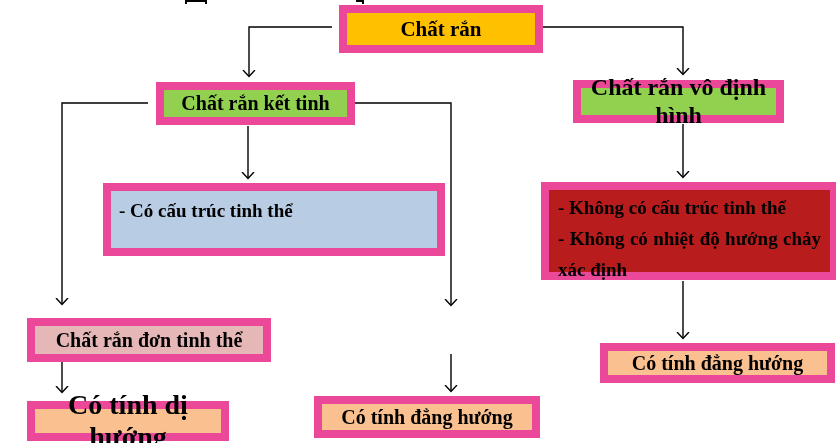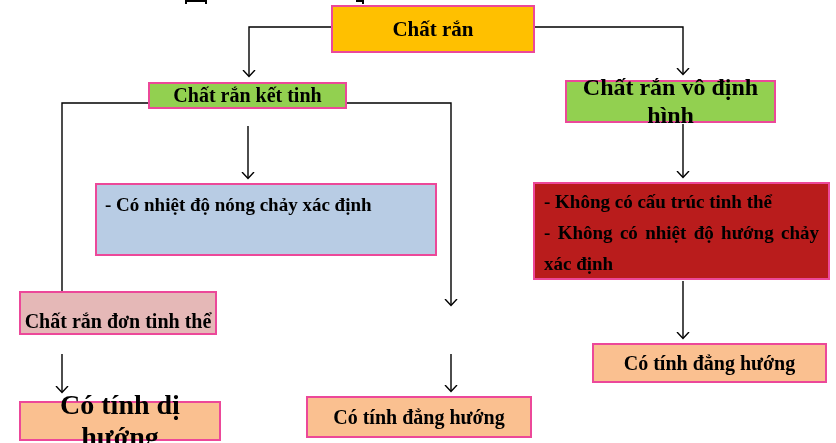--- a/index.html
+++ b/index.html
@@ -3,34 +3,34 @@
 <meta charset="utf-8">
 <style>
   html,body{margin:0;padding:0;background:#fff;}
   .stage{
     position:relative;width:836px;height:443px;background:#ffffff;overflow:hidden;
     font-family:"Liberation Serif","DejaVu Serif",serif;color:#000;
   }
   .edges{position:absolute;left:0;top:0;pointer-events:none;}
   .edge{fill:none;stroke:#000;stroke-width:1.4;}
   .node{
-    position:absolute;box-sizing:border-box;border:2px solid #ec4899;
+    position:absolute;box-sizing:border-box;border:8px solid #ec4899;
     display:flex;align-items:center;justify-content:center;
-    font-weight:bold;text-align:center;line-height:1.15;
+    font-weight:bold;text-align:center;line-height:1.15;margin-left:8px;
   }
   .node.multiline{display:block;text-align:left;}
   
   #n-root   {left:331px;top:5px;  width:204px;height:48px;background:#FFC000;font-size:21px;}
-  #n-cryst  {left:148px;top:82px; width:199px;height:27px;background:#92D050;font-size:20px;}
+  #n-cryst  {left:148px;top:82px; width:199px;height:43px;background:#92D050;font-size:20px;}
   #n-amorph {left:565px;top:80px; width:211px;height:43px;background:#92D050;font-size:24px;}
   #n-cprops {left:95px; top:183px;width:342px;height:73px;background:#B8CCE4;font-size:19px;padding:3px 8px;}
   #n-cprops .props-line{line-height:33px;white-space:nowrap;font-weight:bold;}
   #n-aprops {left:533px;top:182px;width:297px;height:98px;background:#b91c1c;font-size:19px;padding:2px 9px;}
   #n-aprops .props-line{line-height:31px;font-weight:bold;text-align:justify;}
-  #n-mono   {left:19px; top:291px;width:198px;height:44px;background:#E5B8B7;font-size:20px;align-items:flex-end;}
+  #n-mono   {left:19px; top:318px;width:244px;height:44px;background:#E5B8B7;font-size:20px;}
   #n-poly   {left:307px;top:310px;width:226px;height:43px;background:#E5B8B7;font-size:20px;}
   #n-aniso  {left:19px; top:401px;width:202px;height:40px;background:#FAC090;font-size:28px;text-align:center;}
   #n-isop   {left:306px;top:396px;width:226px;height:42px;background:#FAC090;font-size:20px;}
   #n-isoa   {left:592px;top:343px;width:235px;height:40px;background:#FAC090;font-size:20px;}
   
   .frag{position:absolute;top:0;}
   #frag-1{left:185px;width:22px;height:4px;border-top:2px solid #000;
           border-left:2px solid #000;border-right:2px solid #000;box-sizing:border-box;}
   #frag-2{left:356px;width:8px;height:4px;border-top:2px solid #000;
           border-right:2px solid #000;box-sizing:border-box;}
@@ -66,21 +66,21 @@
 
   <div class="node" id="n-cryst">
     <span>Chất rắn kết tinh</span>
   </div>
 
   <div class="node" id="n-amorph">
     <span>Chất rắn vô định hình</span>
   </div>
 
   <div class="node multiline" id="n-cprops">
-    <div class="props-line">- Có nhiệt độ nóng chảy xác định</div>
+    <div class="props-line">- Có cấu trúc tinh thể</div>
   </div>
 
   <div class="node multiline" id="n-aprops">
     <div class="props-line">- Không có cấu trúc tinh thể</div>
     <div class="props-line">- Không có nhiệt độ hướng chảy xác định</div>
   </div>
 
   <div class="node" id="n-mono">
     <span>Chất rắn đơn tinh thể</span>
   </div>

